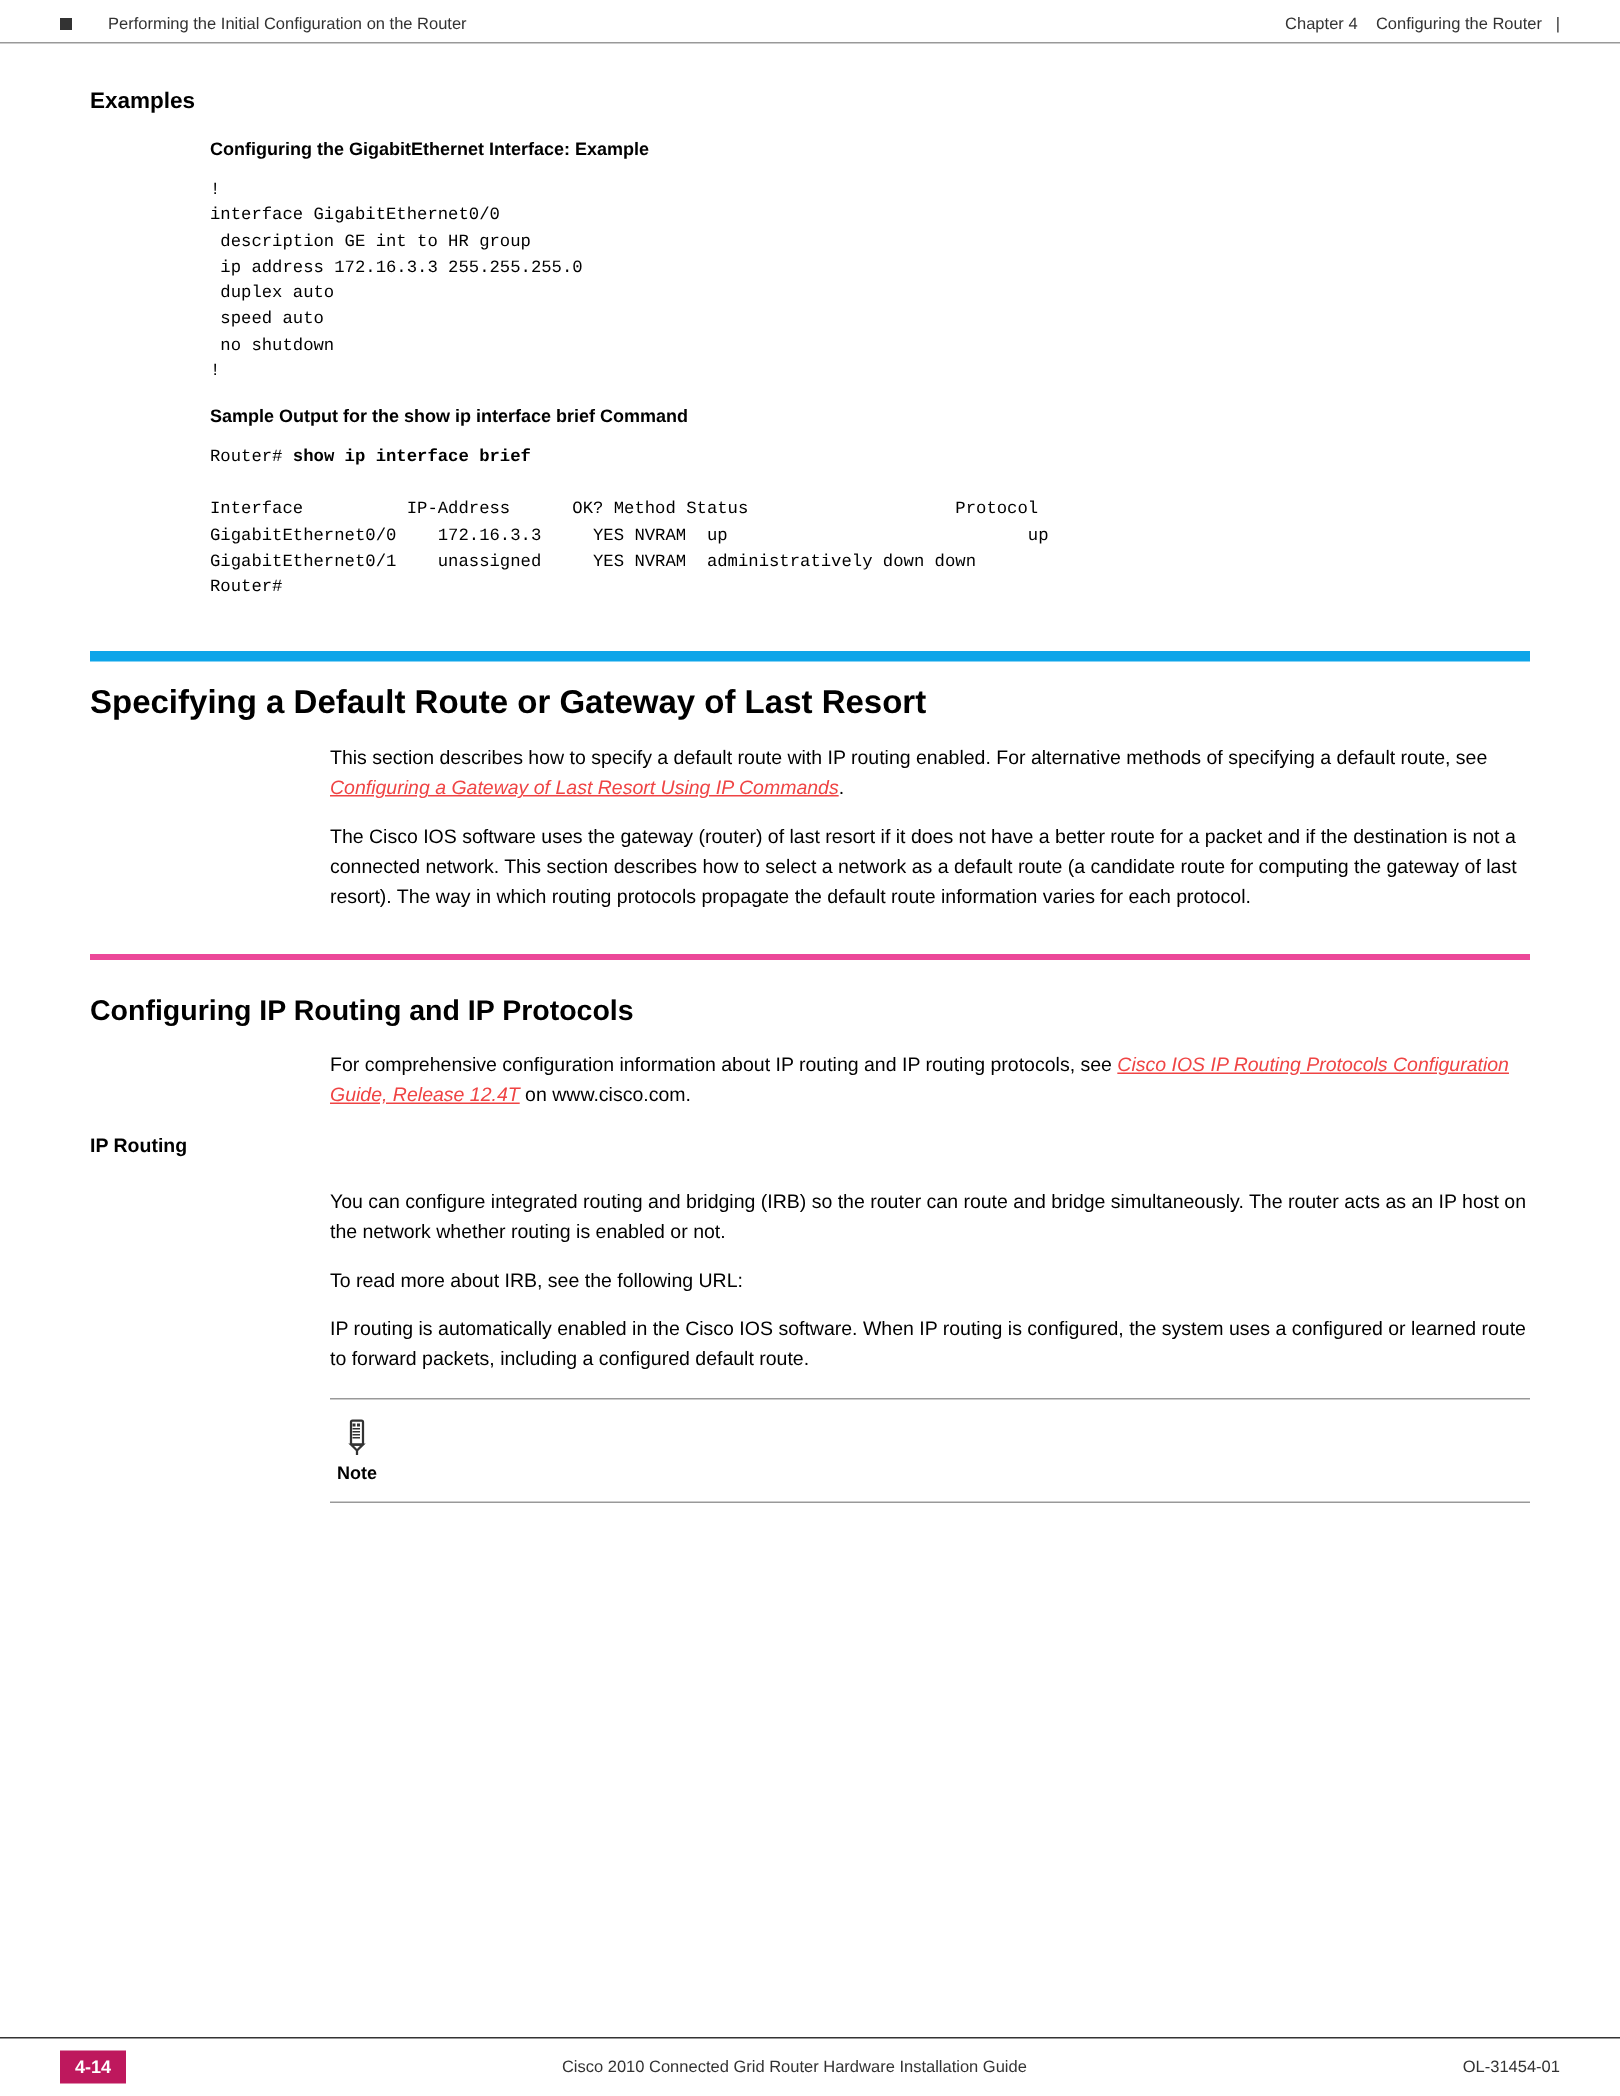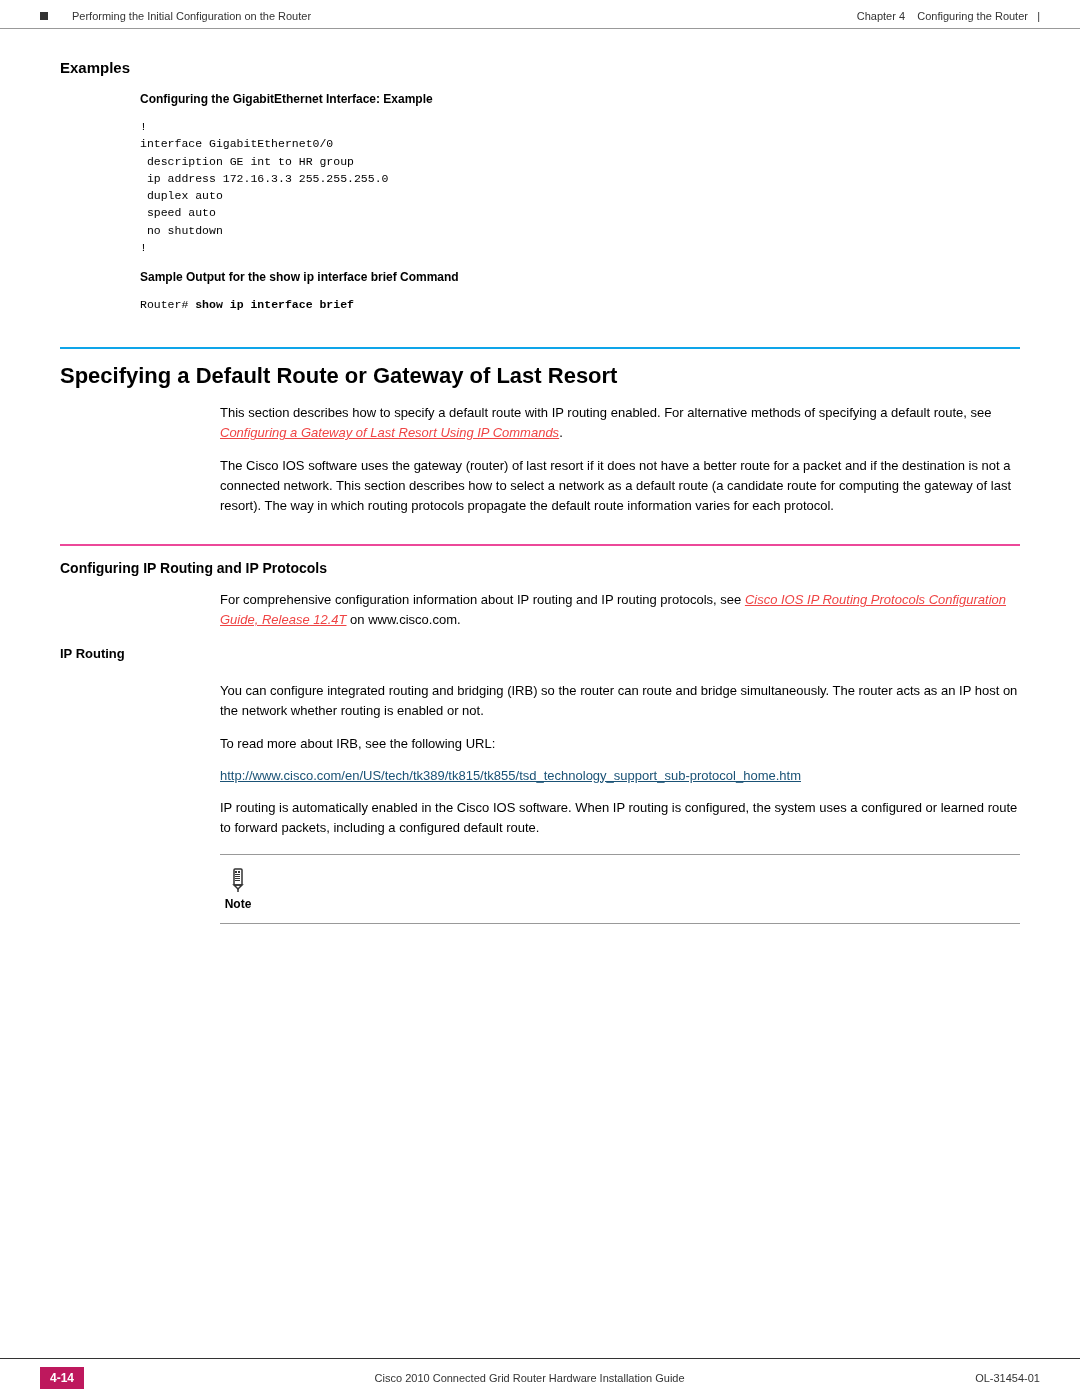--- a/index.html
+++ b/index.html
@@ -73,31 +73,31 @@
     .code-block .bold {
       font-weight: bold;
     }
 
     
     .main-heading {
       font-size: 22px;
       font-weight: bold;
       margin-top: 30px;
       margin-bottom: 14px;
-      border-top: 2px solid #0ea5e9;
+      border-top: 7px solid #0ea5e9;
       padding-top: 14px;
     }
 
     .sub-heading {
-      font-size: 14px;
+      font-size: 19px;
       font-weight: bold;
       margin-top: 28px;
       margin-bottom: 14px;
-      border-top: 2px solid #ec4899;
-      padding-top: 14px;
+      border-top: 4px solid #ec4899;
+      padding-top: 24px;
     }
 
     .body-text {
       font-size: 13px;
       line-height: 1.55;
       margin-bottom: 12px;
       text-align: left;
     }
 
     .link {
@@ -204,20 +204,24 @@
 interface GigabitEthernet0/0
  description GE int to HR group
  ip address 172.16.3.3 255.255.255.0
  duplex auto
  speed auto
  no shutdown
 !</span></div>
 
     <div class="subsection-title" style="margin-top: 0;">Sample Output for the show ip interface brief Command</div>
     <div class="code-block"><span>Router# </span><span class="bold">show ip interface brief</span></div>
+    <div class="code-block"><span>Interface          IP-Address      OK? Method Status                    Protocol</span>
+<span>GigabitEthernet0/0    172.16.3.3     YES NVRAM  up                             up</span>
+<span>GigabitEthernet0/1    unassigned     YES NVRAM  administratively down down</span>
+<span>Router#</span></div>
   </div>
 
   <div class="main-heading">Specifying a Default Route or Gateway of Last Resort</div>
 
   <div style="padding-left: 160px;">
     <p class="body-text">
       <span>This section describes how to specify a default route with IP routing enabled. For alternative methods of specifying a default route, see </span><span class="link">Configuring a Gateway of Last Resort Using IP Commands</span><span>.</span>
     </p>
     <p class="body-text">The Cisco IOS software uses the gateway (router) of last resort if it does not have a better route for a packet and if the destination is not a connected network. This section describes how to select a network as a default route (a candidate route for computing the gateway of last resort). The way in which routing protocols propagate the default route information varies for each protocol.</p>
   </div>
@@ -229,23 +233,20 @@
       <span>For comprehensive configuration information about IP routing and IP routing protocols, see </span><span class="link">Cisco IOS IP Routing Protocols Configuration Guide, Release 12.4T</span><span> on www.cisco.com.</span>
     </p>
   </div>
 
   <div style="margin-top: 10px;">
     <div class="subsection-heading">IP Routing</div>
 
     <div style="padding-left: 160px;">
       <p class="body-text">You can configure integrated routing and bridging (IRB) so the router can route and bridge simultaneously. The router acts as an IP host on the network whether routing is enabled or not.</p>
       <p class="body-text">To read more about IRB, see the following URL:</p>
-      <p class="body-text">
-        <a class="url-link">http://www.cisco.com/en/US/tech/tk389/tk815/tk855/tsd_technology_support_sub-protocol_home.htm</a>
-      </p>
       <p class="body-text">IP routing is automatically enabled in the Cisco IOS software. When IP routing is configured, the system uses a configured or learned route to forward packets, including a configured default route.</p>
 
       <div class="note-block">
         <div class="note-icon">
 
           <svg class="pencil-svg" viewBox="0 0 28 28" xmlns="http://www.w3.org/2000/svg">
             <rect x="10" y="2" width="8" height="16" rx="1" fill="none" stroke="#333" stroke-width="1.5"></rect>
             <rect x="11" y="4" width="2" height="2" fill="#333"></rect>
             <rect x="14" y="4" width="2" height="2" fill="#333"></rect>
             <rect x="11" y="7" width="5" height="1" fill="#333"></rect>

